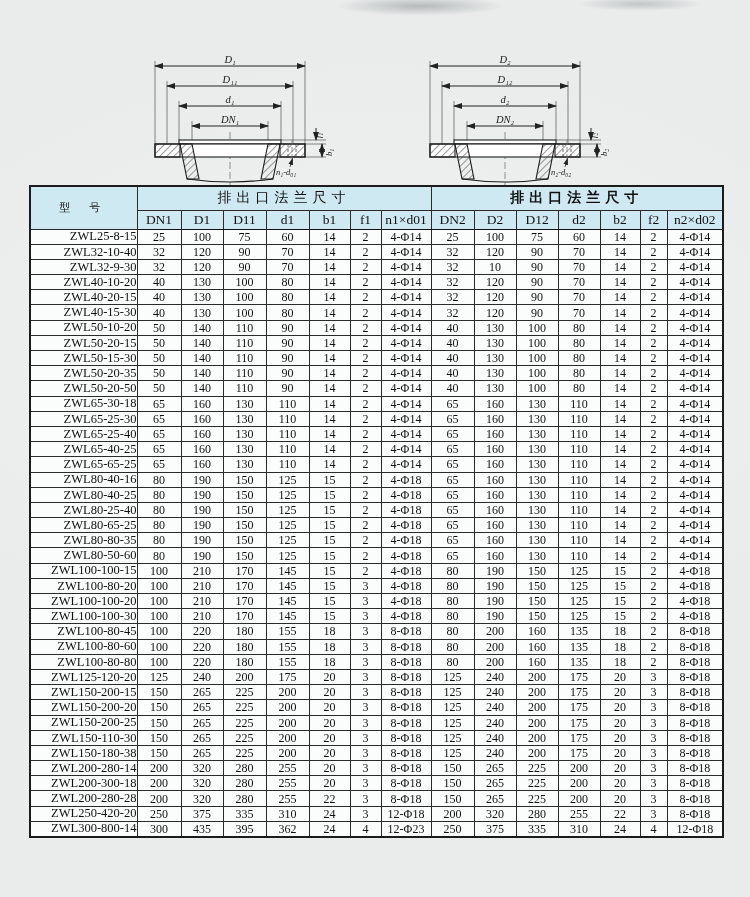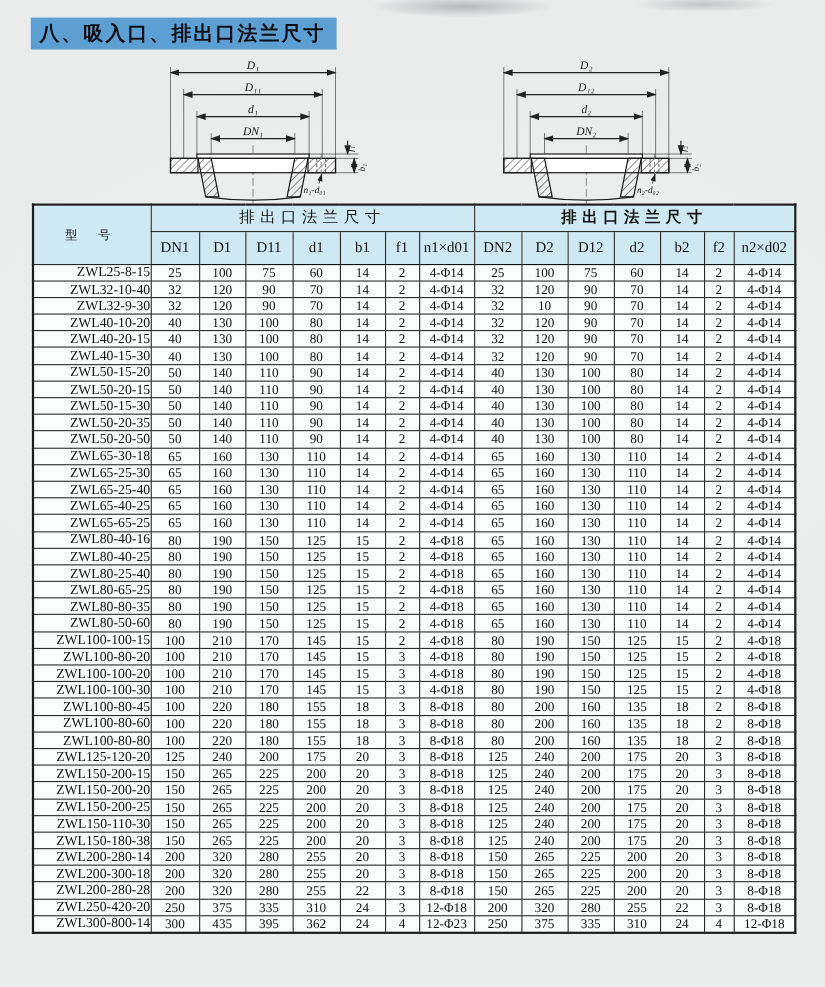--- a/index.html
+++ b/index.html
@@ -26,21 +26,21 @@
   .doc-title{
     position:absolute;left:28px;top:16px;
     background:var(--title-bg);
     font-family:"Liberation Sans", sans-serif;
     font-weight:bold;font-size:18px;letter-spacing:2px;
     color:#0b0b12;padding:2px 10px 3px 8px;
   }
   
   .diagram{position:absolute;top:48px;}
   .diagram.left{left:133px;}
-  .diagram.right{left:436px;}
+  .diagram.right{left:408px;}
   .diagram svg{display:block;}
   .dim-label{font:italic 10.5px "Liberation Serif", serif;fill:#181818;}
   .small-label{font:italic 8.5px "Liberation Serif", serif;fill:#181818;}
   
   table.flange{
     position:absolute;left:29px;top:185px;width:693px;
     border-collapse:collapse;table-layout:fixed;
     background:#fbfcfc;
     font-family:"Liberation Serif", serif;
   }
@@ -49,33 +49,32 @@
     text-align:center;vertical-align:middle;
     overflow:hidden;white-space:nowrap;
   }
   table.flange{border:2px solid var(--border);}
   thead th{background:var(--header-bg);font-weight:normal;}
   th.cjk{
     font-family:"Liberation Sans", sans-serif;
     font-size:14px;letter-spacing:5px;height:24px;font-weight:500;
   }
   th.model-h{font-size:11px;letter-spacing:8px;}
-  th.col-h{font-size:13.5px;height:30px;}
+  th.col-h{font-size:13.5px;height:19px;}
   tbody td{height:15.2px;font-size:12px;line-height:1;}
   tbody td.model{text-align:right;padding-left:5px;font-size:12.5px;}
   thead tr.r2 th:nth-child(8), tbody td:nth-child(9){border-left:1.5px solid #111;}
   thead tr.r1 th:nth-child(3){border-left:1.5px solid #111;font-weight:bold;}
   thead tr.r2 th{border-bottom:1.5px solid #111;}
 </style>
 </head>
 <body>
 
 <div class="page">
 
-  <div class="doc-title">八、吸入口、排出口法兰尺寸</div>
 
   <div class="diagram left">
     <svg width="202" height="140" viewBox="0 0 202 140">
       <defs>
         <pattern id="hA" width="5" height="5" patternUnits="userSpaceOnUse" patternTransform="rotate(45)">
           <line x1="0" y1="0" x2="0" y2="5" stroke="#3a3a3a" stroke-width="1"></line>
         </pattern>
         <marker id="mA" markerWidth="9" markerHeight="8" refX="8" refY="4" orient="auto-start-reverse">
           <path d="M0,1 L9,4 L0,7 z" fill="#222"></path>
         </marker>
@@ -328,21 +327,21 @@
           <td>4-Φ14</td>
           <td>32</td>
           <td>120</td>
           <td>90</td>
           <td>70</td>
           <td>14</td>
           <td>2</td>
           <td>4-Φ14</td>
         </tr>
         <tr>
-          <td class="model">ZWL50-15-20</td>
+          <td class="model">ZWL50-10-20</td>
           <td>50</td>
           <td>140</td>
           <td>110</td>
           <td>90</td>
           <td>14</td>
           <td>2</td>
           <td>4-Φ14</td>
           <td>40</td>
           <td>130</td>
           <td>100</td>

